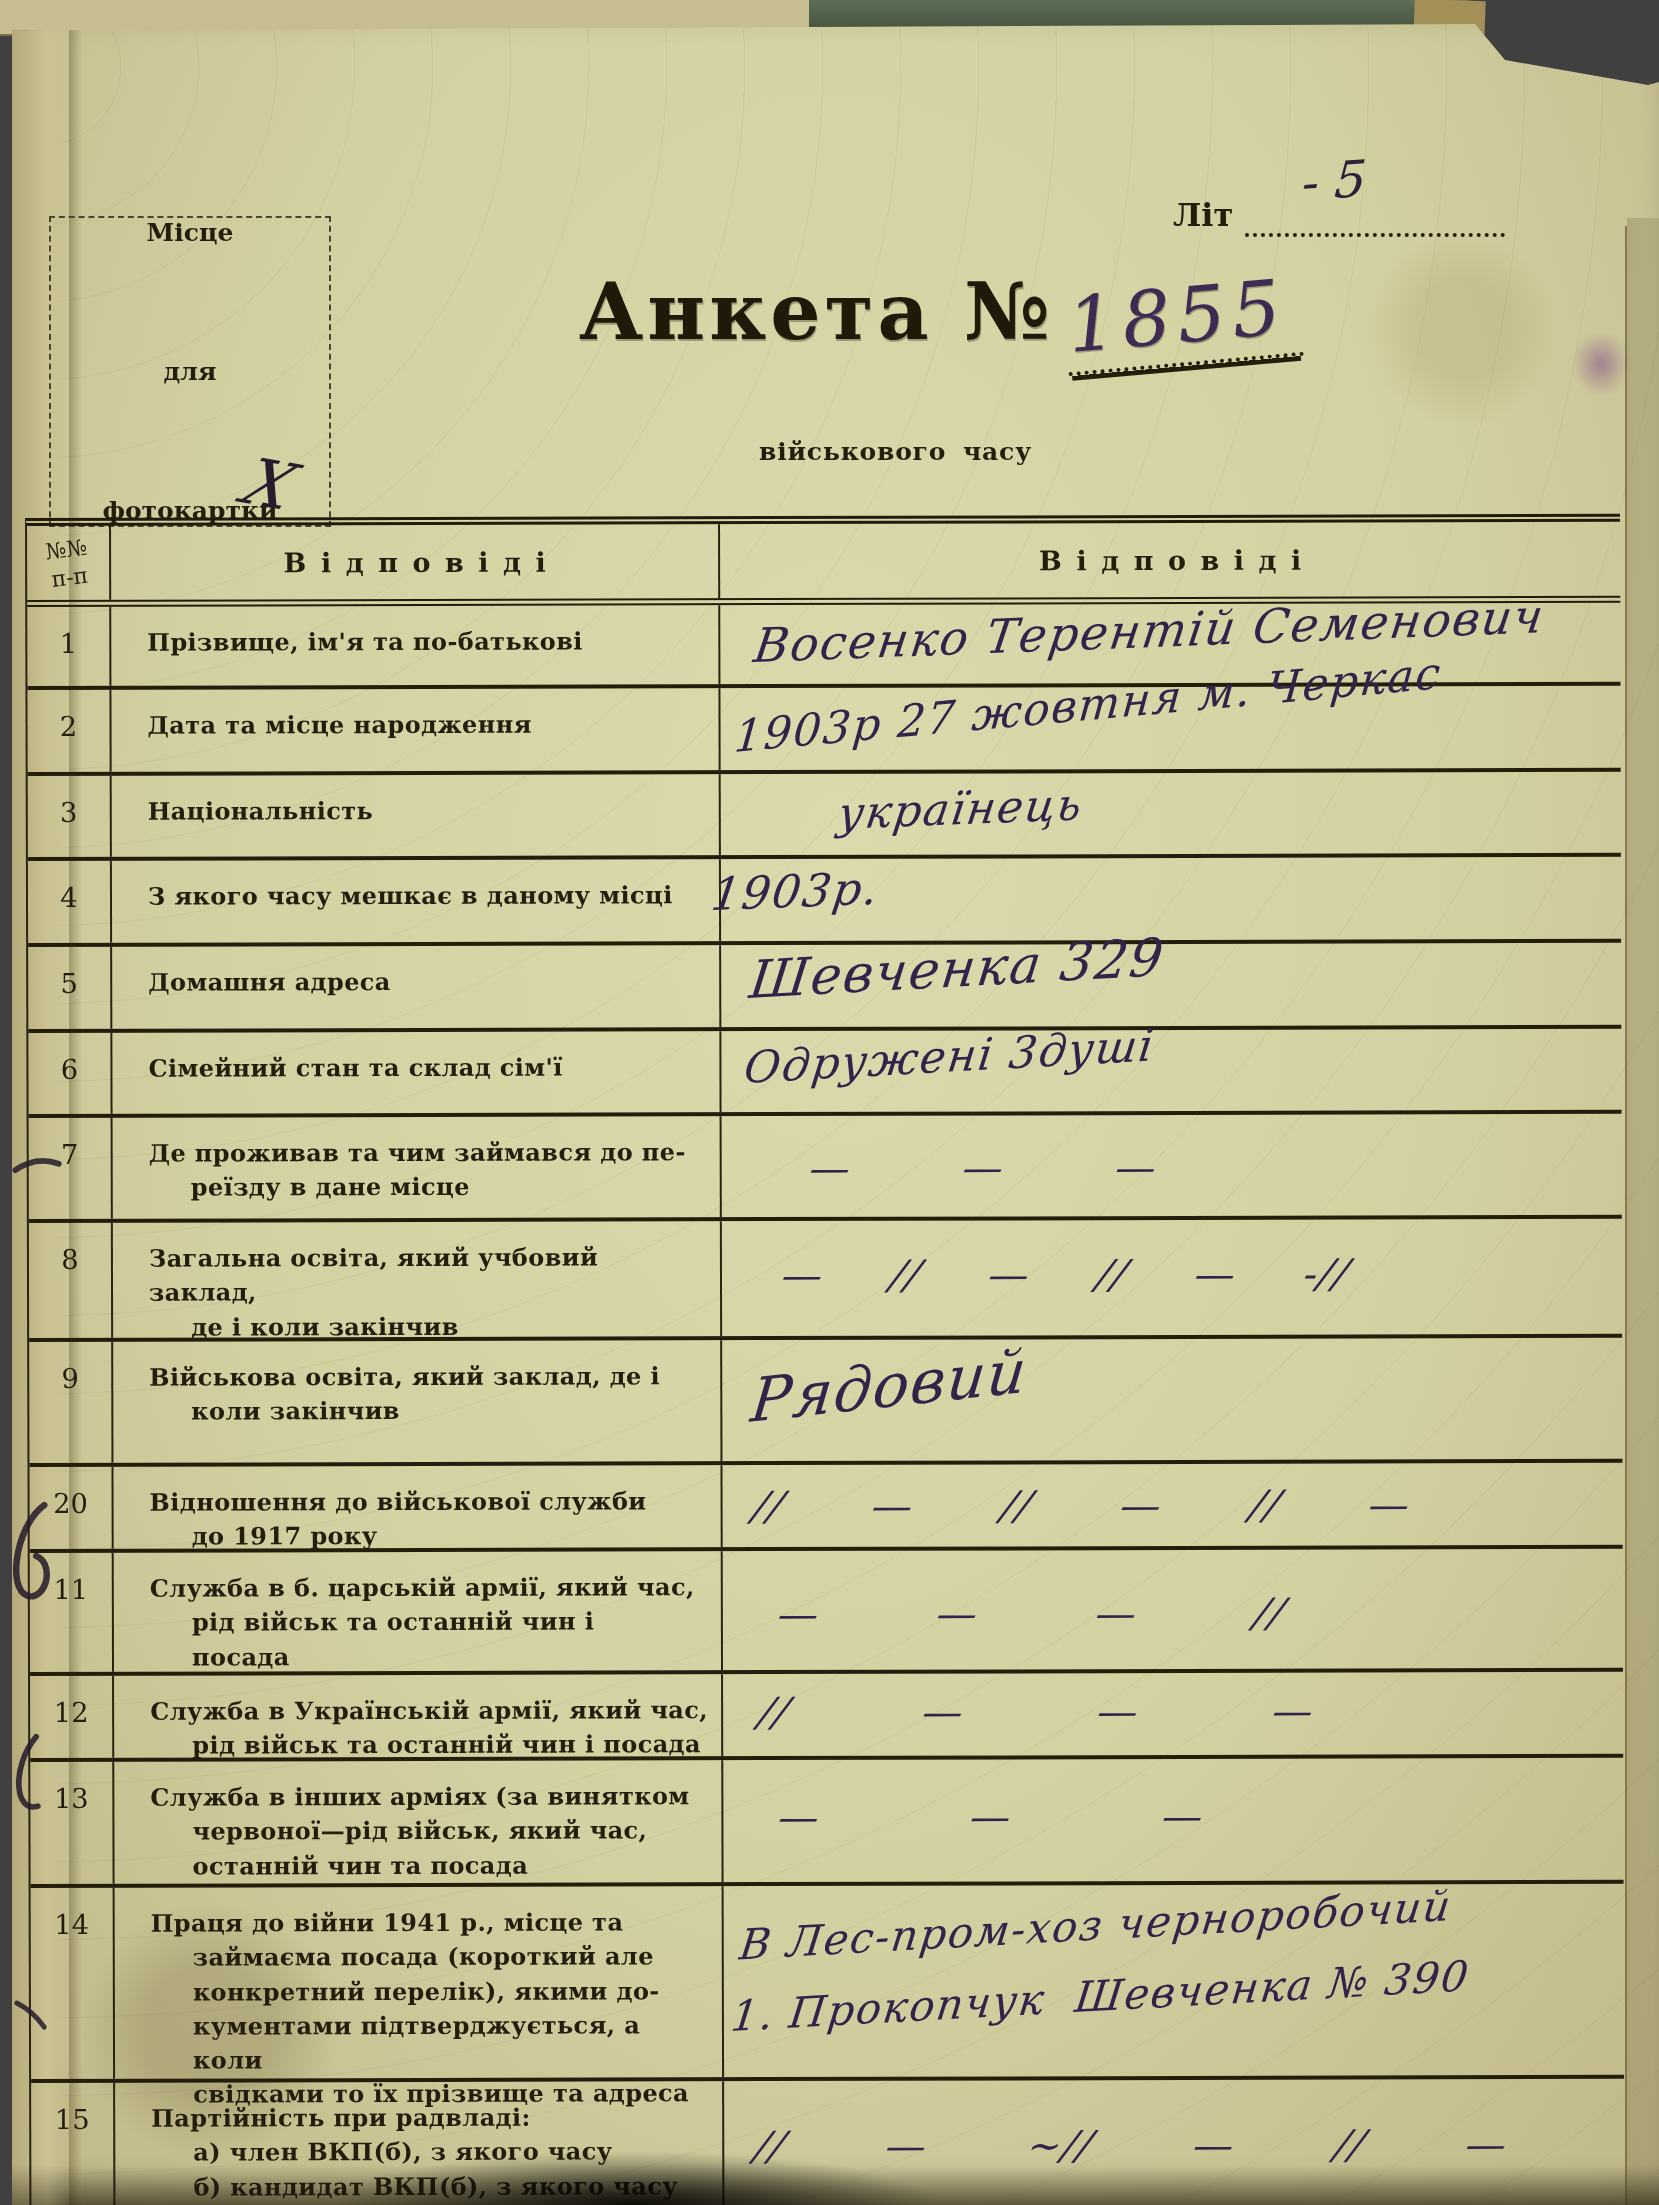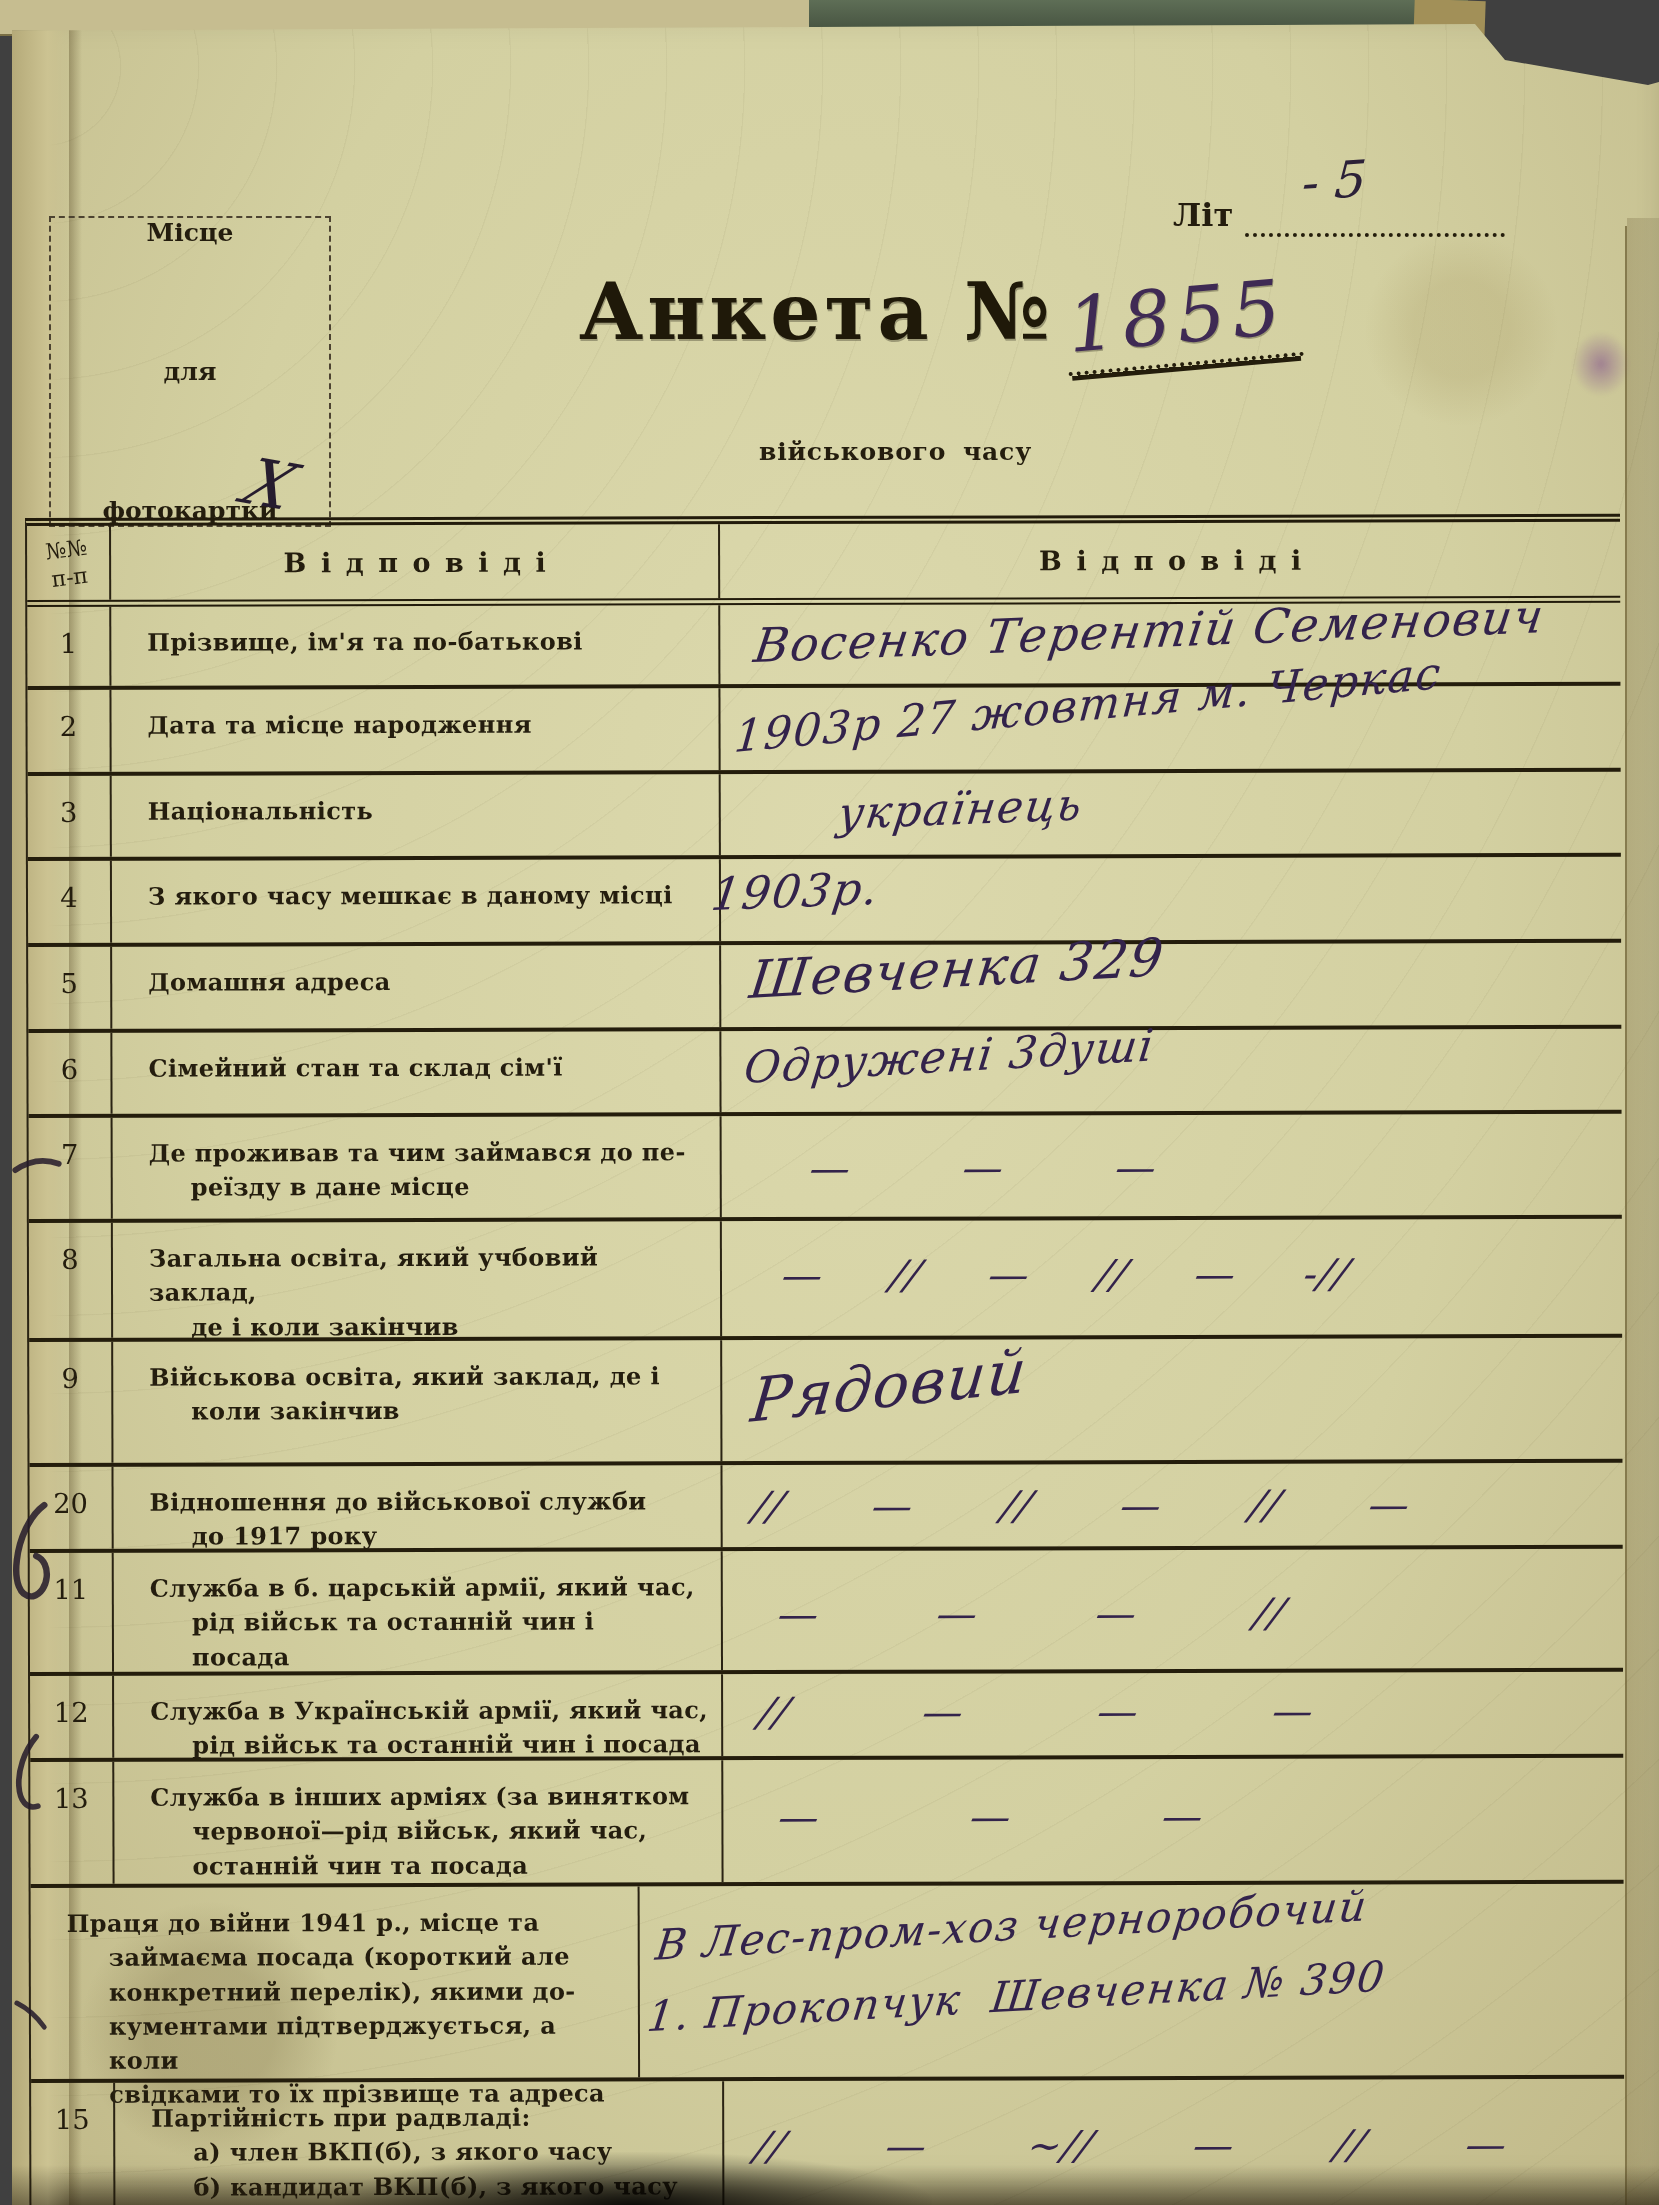--- a/index.html
+++ b/index.html
@@ -242,20 +242,21 @@
             <div class="cell cell-q">
               <div>Служба в інших арміях (за винятком</div>
               <div class="cont">червоної—рід військ, який час,</div>
               <div class="cont">останній чин та посада</div>
             </div>
             <div class="cell cell-a">
               <span class="hw" style="left: 48px; top: 26px; font-size: 40px; word-spacing: 136px; transform: skewX(-14deg);">— — —</span>
             </div>
           </div>
           <div class="trow" style="height: 191px;">
+            <div class="cell cell-num">14</div>
             <div class="cell cell-q">
               <div>Праця до війни 1941 р., місце та</div>
               <div class="cont">займаєма посада (короткий але</div>
               <div class="cont">конкретний перелік), якими до-</div>
               <div class="cont">кументами підтверджується, а коли</div>
               <div class="cont">свідками то їх прізвище та адреса</div>
             </div>
             <div class="cell cell-a">
               <span class="hw" style="left: 3.2px; bottom: 24px; font-size: 42px; line-height: 1.7; transform: rotate(-3deg) skewX(-10deg); white-space: pre;">В Лес-пром-хоз черноробочий
 1. Прокопчук  Шевченка № 390</span>

